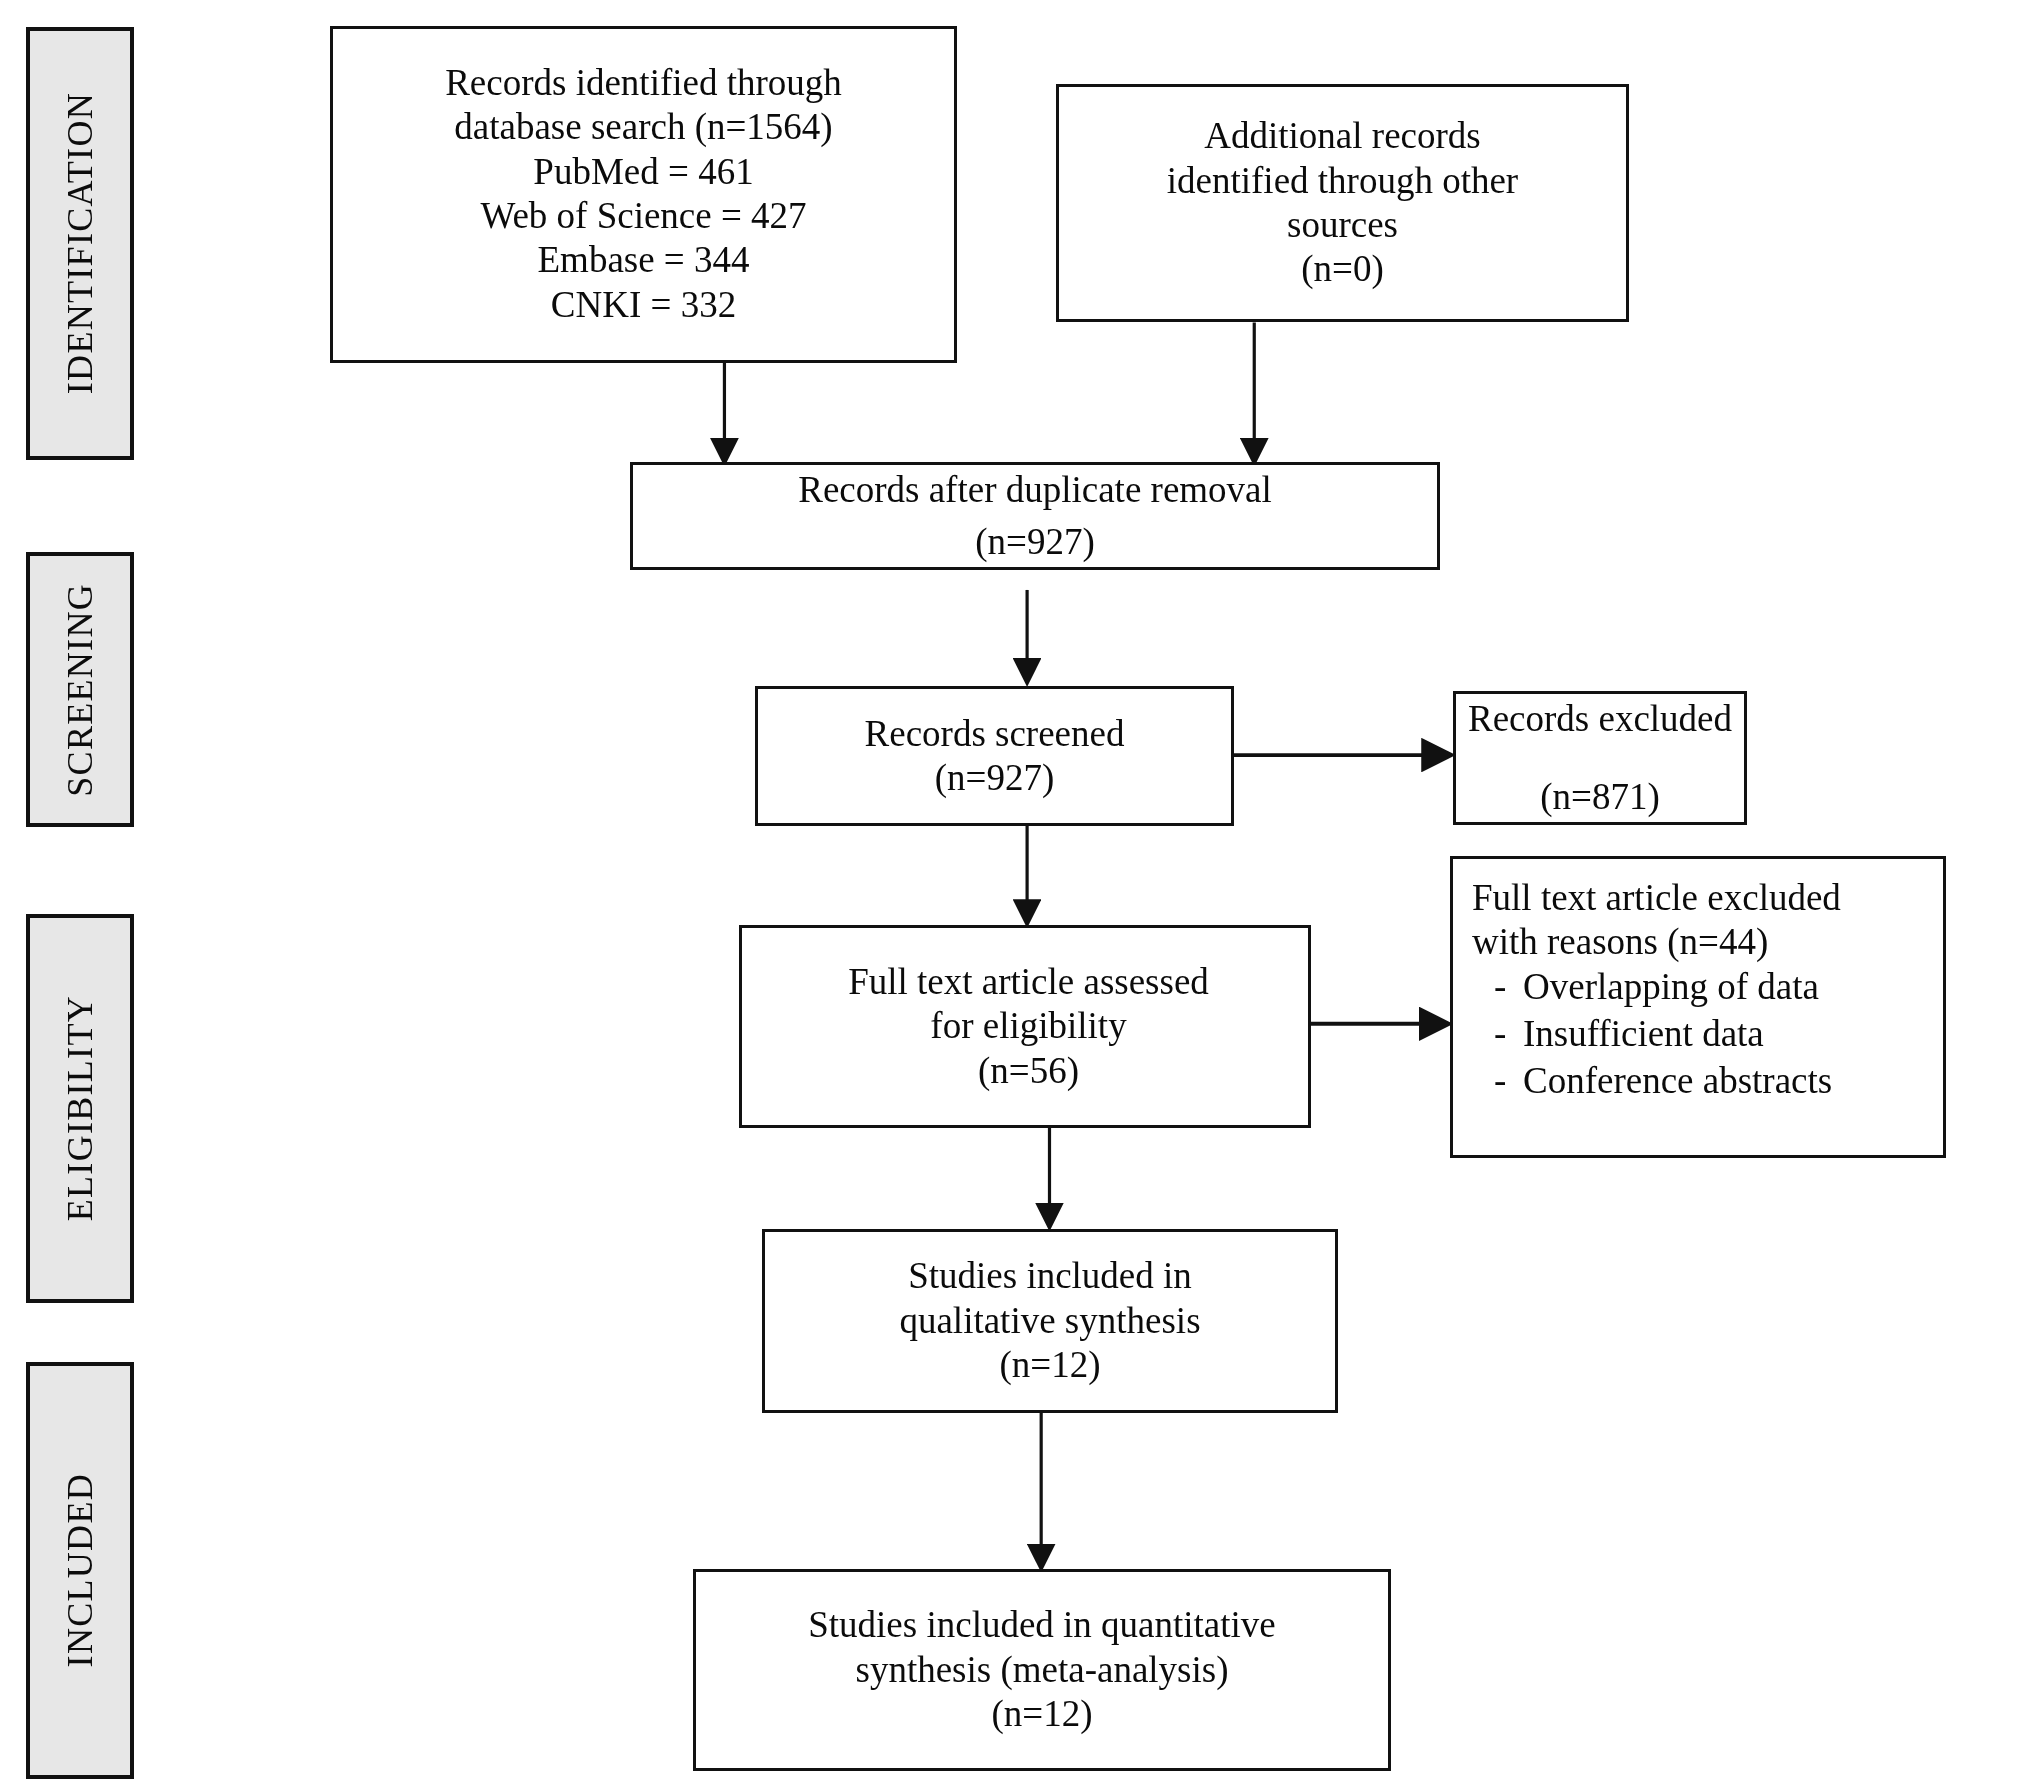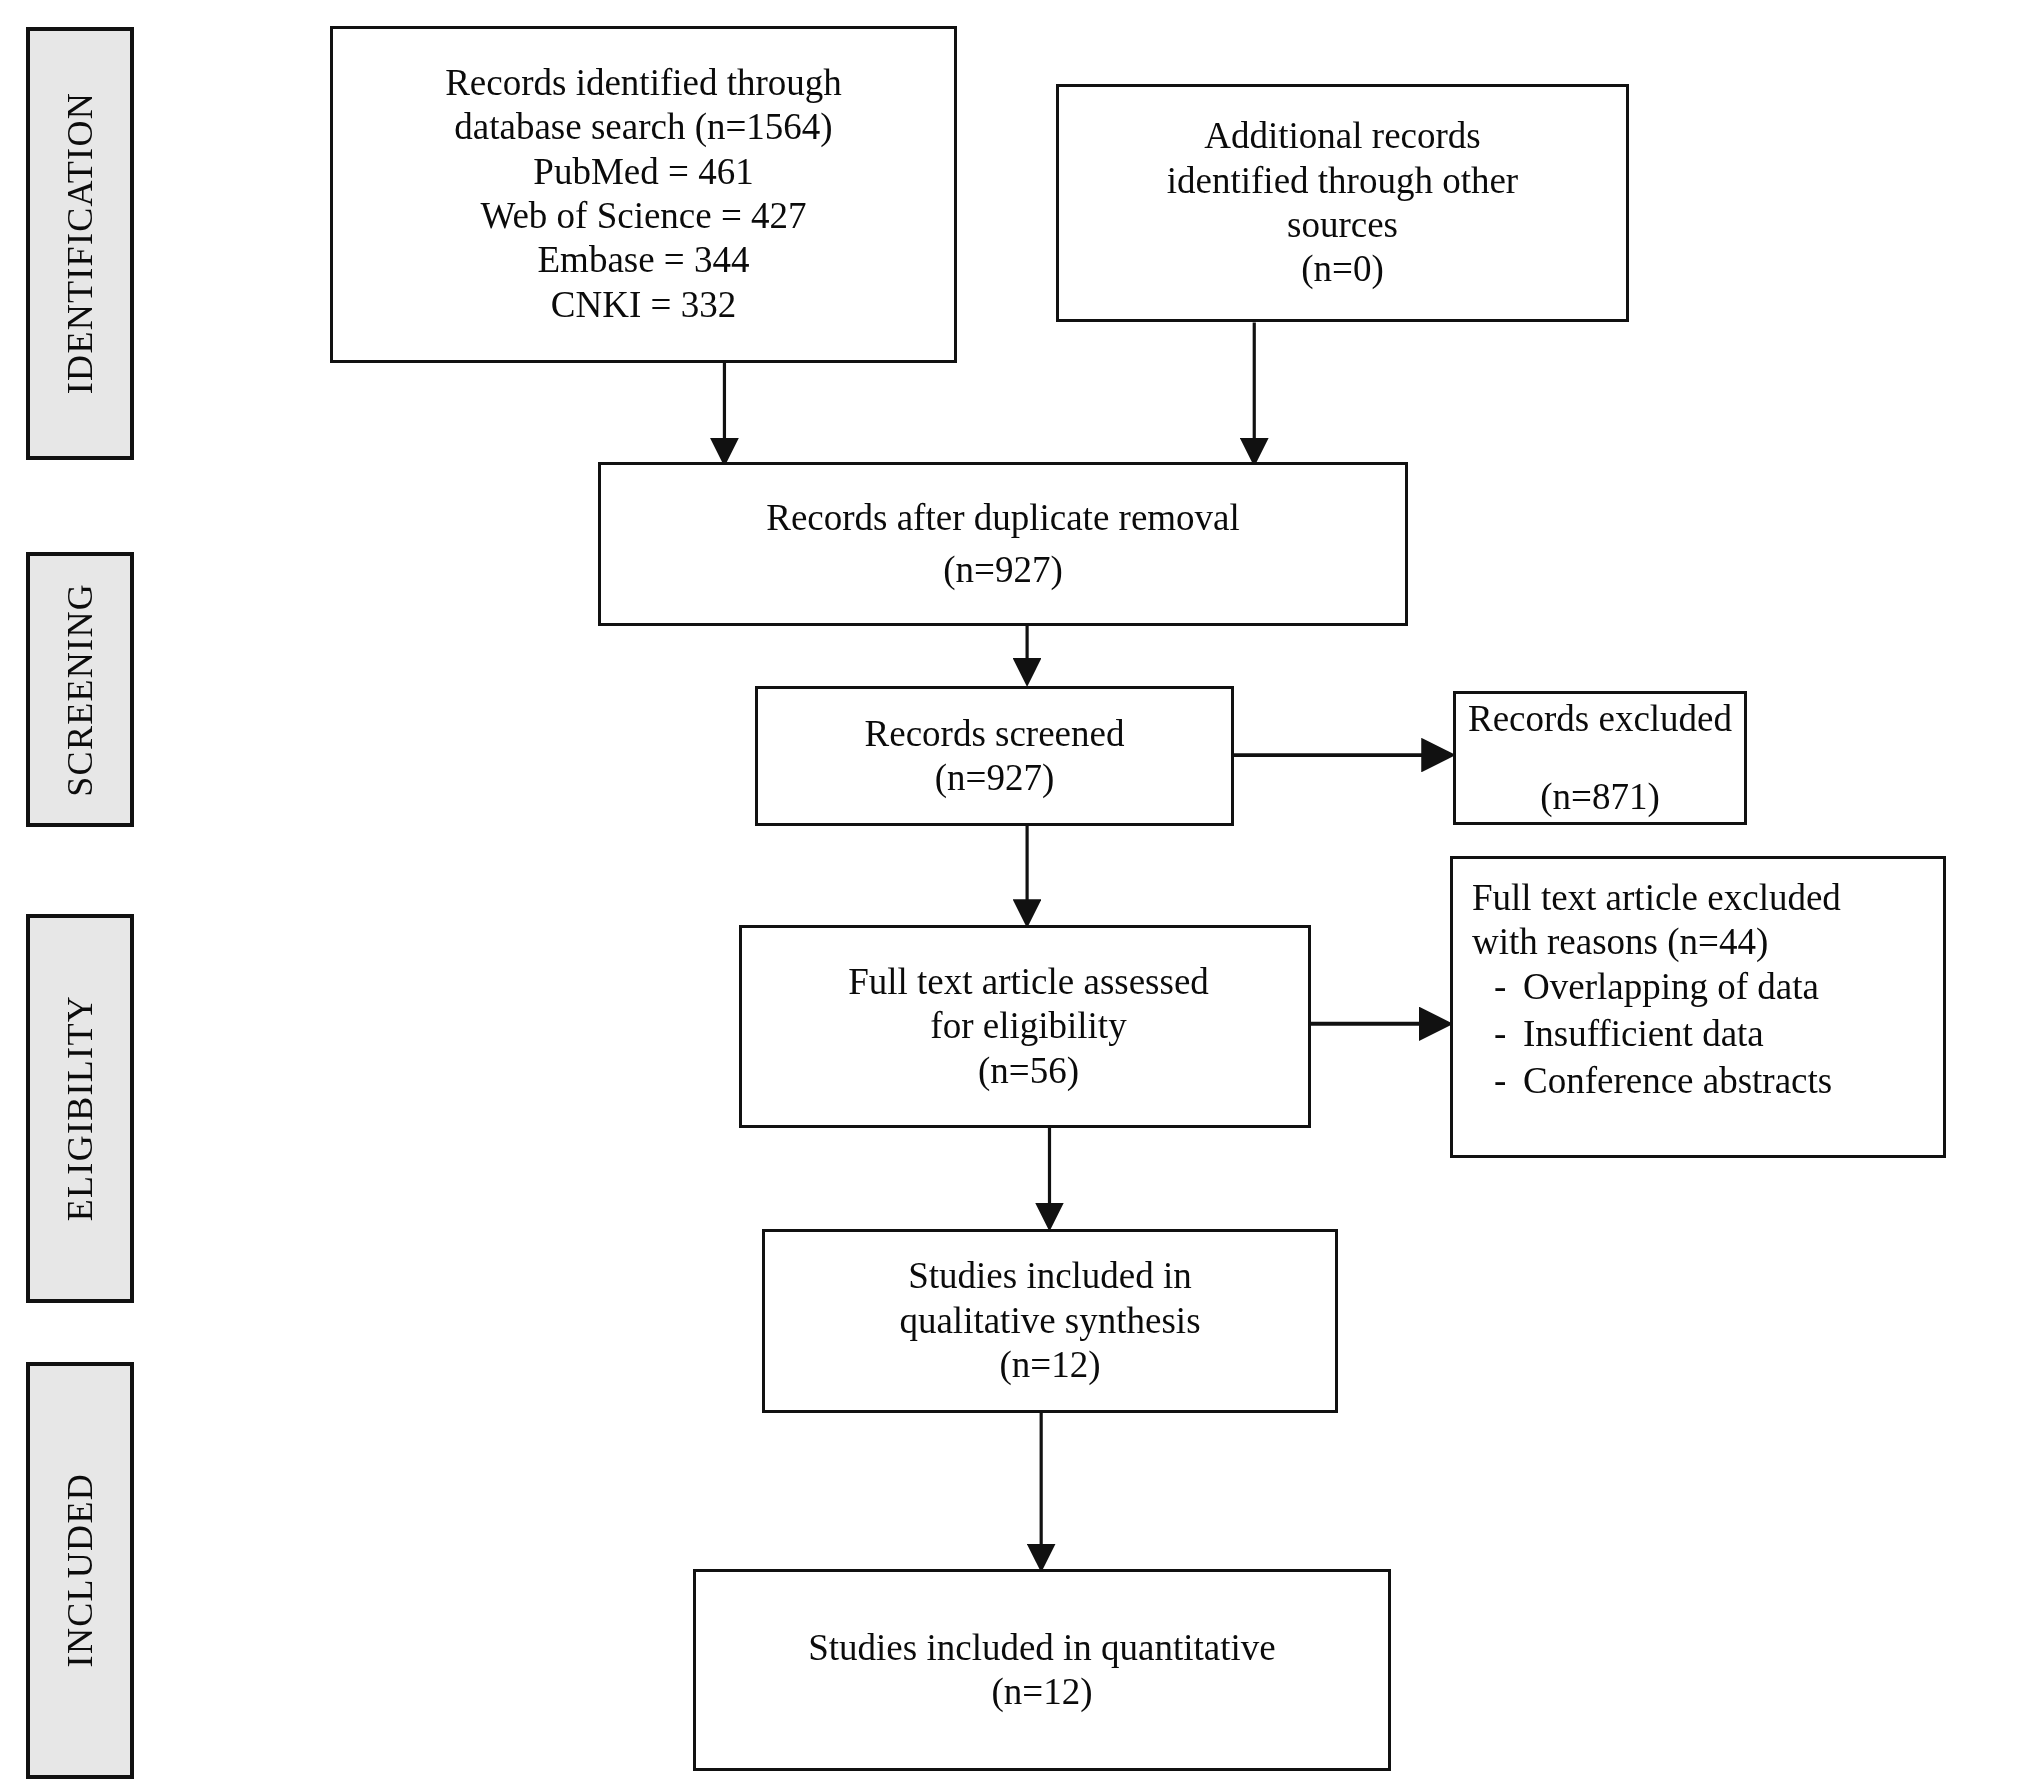--- a/index.html
+++ b/index.html
@@ -142,21 +142,21 @@
     <div class="line">CNKI = 332</div>
   </div>
 
   <div class="flow-box" style="left:1056px; top:84px; width:573px; height:238px;">
     <div class="line">Additional records</div>
     <div class="line">identified through other</div>
     <div class="line">sources</div>
     <div class="line">(n=0)</div>
   </div>
 
-  <div class="flow-box" style="left:598px; top:462px; width:810px; height:164px;gap:8px;">
+  <div class="flow-box" style="left:630px; top:462px; width:810px; height:108px;gap:8px;">
     <div class="line">Records after duplicate removal</div>
     <div class="line">(n=927)</div>
   </div>
 
   <div class="flow-box" style="left:755px; top:686px; width:479px; height:140px;">
     <div class="line">Records screened</div>
     <div class="line">(n=927)</div>
   </div>
 
   <div class="flow-box" style="left:1453px; top:691px; width:294px; height:134px;gap:33px;">
@@ -188,17 +188,18 @@
   </div>
 
   <div class="flow-box" style="left:762px; top:1229px; width:576px; height:184px;">
     <div class="line">Studies included in</div>
     <div class="line">qualitative synthesis</div>
     <div class="line">(n=12)</div>
   </div>
 
   <div class="flow-box" style="left:693px; top:1569px; width:698px; height:202px;">
     <div class="line">Studies included in quantitative</div>
+    <div class="line">synthesis (meta-analysis)</div>
     <div class="line">(n=12)</div>
   </div>
 
 </div>
 
 
 </body></html>

